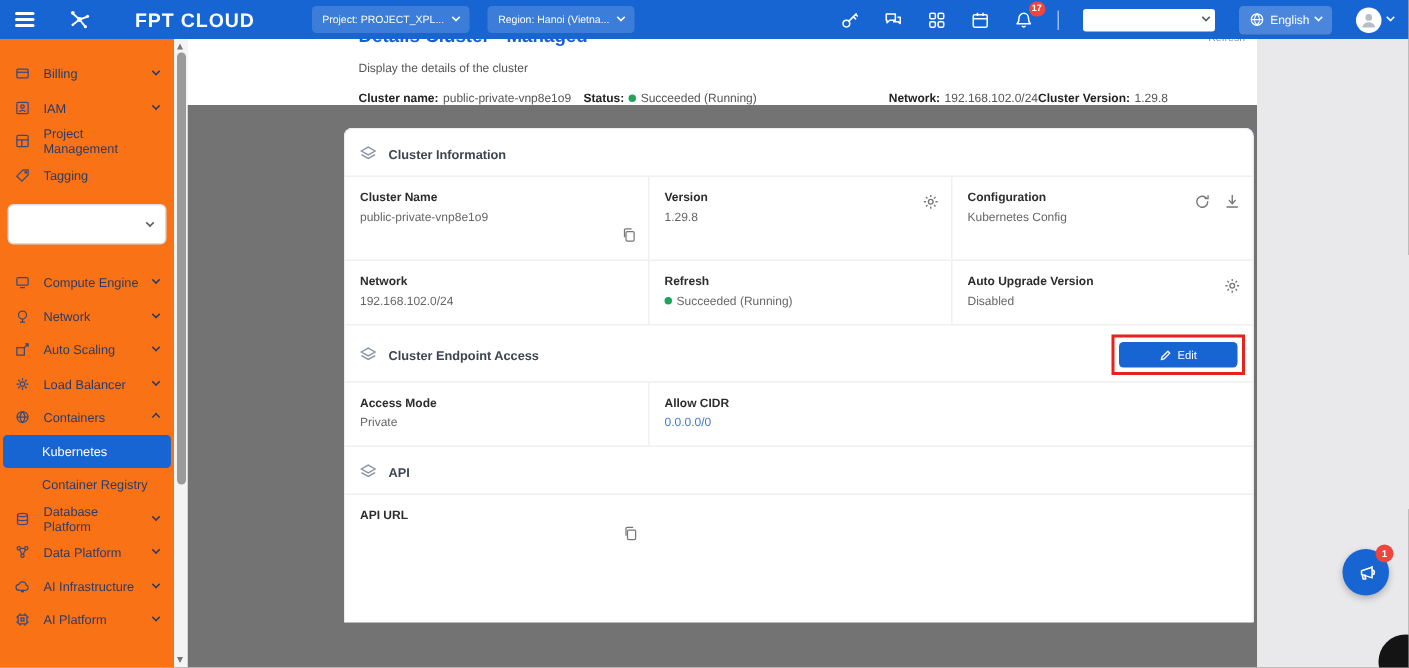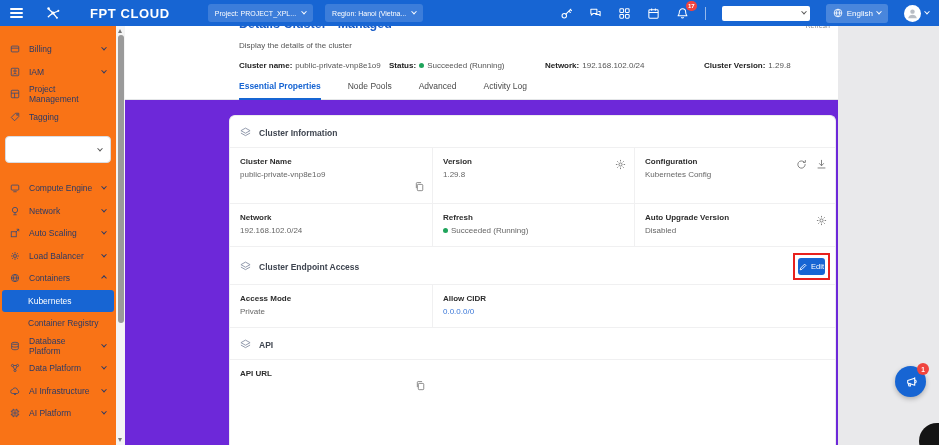--- a/index.html
+++ b/index.html
@@ -66,45 +66,45 @@
   .content-white { position:absolute; left:0; top:0; bottom:0; width:713px; background:#fff;
                    display:flex; flex-direction:column; }
   .head { padding:0 8px 0 114px; position:relative; }
   .title-row { display:flex; justify-content:space-between; align-items:flex-start; }
   .page-title { font-size:12.5px; font-weight:bold; color:#1c5fc8; margin:-9px 0 0 0; line-height:15px; }
   .refresh { font-size:7px; color:#8a8a8a; margin-top:-4px; }
   .subtitle { margin-top:9px; font-size:8px; color:#555; }
   .summary { margin-top:11px; display:flex; font-size:8px; color:#555; align-items:center; }
   .sum-item { display:flex; align-items:center; gap:3px; }
   .sum-item b { color:#222; font-weight:bold; }
-  .sum-item:nth-child(1){ width:150px; } .sum-item:nth-child(2){ width:156px; } .sum-item:nth-child(3){ width:159px; }
+  .sum-item:nth-child(1){ width:150px; } .sum-item:nth-child(2){ width:156px; } .sum-item:nth-child(3){ width:147px;justify-content:flex-end; }
   .dot { width:5px; height:5px; border-radius:50%; background:#1fa45b; display:inline-block; flex:none; }
   .tabs { margin-top:11px; padding-left:114px; border-bottom:1px solid #e4e6e8; display:flex; gap:27px;
           font-size:8.5px; color:#4a4a4a; }
   .tab { padding-bottom:7px; }
   .tab.active { color:#1765d3; font-weight:bold; border-bottom:2px solid #1765d3; margin-bottom:-1px; }
-  .lower { flex:1; background:#6d28d9; overflow:hidden; }
+  .lower { flex:1; background:#737373; overflow:hidden; }
   .card { margin:15px 0 0 104px; width:607px; background:#fff; border:1px solid #ececee; border-bottom:none;
           border-radius:6px 6px 0 0; min-height:330px; }
   .sec-head { display:flex; align-items:center; gap:8px; padding:11px 10px 9px; border-bottom:1px solid #f0f0f1;
               font-size:8.5px; color:#3f4550; font-weight:bold; }
   .frow { display:flex; border-bottom:1px solid #f0f0f1; }
   .fcol { padding:9px 8px 11px 10px; display:flex; align-items:flex-start; border-right:1px solid #f0f0f1; }
   .fcol.c1 { width:203px;flex-direction:column; } .fcol.c2 { width:202px; } .fcol.c3 { flex:1; border-right:none; }
   .frow .fcol:last-child { border-right:none; }
   .fld { display:flex; flex-direction:column; gap:4px; }
   .flabel { font-size:8px; font-weight:bold; color:#2d2d2d; }
   .fvalue { font-size:8px; color:#666; display:flex; align-items:center; gap:3px; }
   .fvalue.link { color:#3b78d8; }
   .fvalue.wrap { width:130px; word-break:break-all; line-height:11px; }
   .ficons { margin-left:auto; display:flex; gap:9px; align-items:flex-start; padding-top:2px; color:#6e6e6e; }
   .iconbtn { display:flex; }
   .edit-wrap { margin-left:auto; position:relative; }
   .edit-btn { display:flex; align-items:center; gap:4px; background:#1765d3; color:#fff; font-size:7.5px;
-              padding:4px 1px; border-radius:3px; border:none; font-family:inherit; }
+              padding:4px 27px; border-radius:3px; border:none; font-family:inherit; }
   .red-box { position:absolute; top:-5px; left:-5px; right:-5px; bottom:-5px; border:2px solid #e8211d; pointer-events:none; }
   
   .fab { position:absolute; right:13px; bottom:48px; width:31px; height:31px; border-radius:50%;
          background:#1765d3; z-index:40; display:flex; align-items:center; justify-content:center;
          box-shadow:0 2px 5px rgba(0,0,0,.25); }
   .fab-badge { position:absolute; top:-3px; right:-3px; background:#f0443e; color:#fff; font-size:6.5px;
                width:12px; height:12px; border-radius:50%; display:flex; align-items:center; justify-content:center; font-weight:bold; }
   .corner-circle { position:absolute; right:-16px; bottom:-14px; width:36px; height:36px; border-radius:50%;
                    background:#141414; z-index:40; }
   svg { display:block; }
@@ -373,26 +373,20 @@
         <div class="sum-item">
           <b>Network:</b>
           <span>192.168.102.0/24</span>
         </div>
         <div class="sum-item">
           <b>Cluster Version:</b>
           <span>1.29.8</span>
         </div>
       </div>
     </div>
-    <div class="tabs">
-      <div class="tab active">Essential Properties</div>
-      <div class="tab">Node Pools</div>
-      <div class="tab">Advanced</div>
-      <div class="tab">Activity Log</div>
-    </div>
     <div class="lower">
       <div class="card">
 
         <div class="sec-head">
           <span>
             <svg width="11" height="11" viewBox="0 0 12 12" fill="none" stroke="#8a93a6" stroke-width="1">
                 <path d="M6 1.2L11 4 6 6.8 1 4z"></path>
                 <path d="M1 6.6L6 9.4l5-2.8"></path>
               </svg>
           </span>

